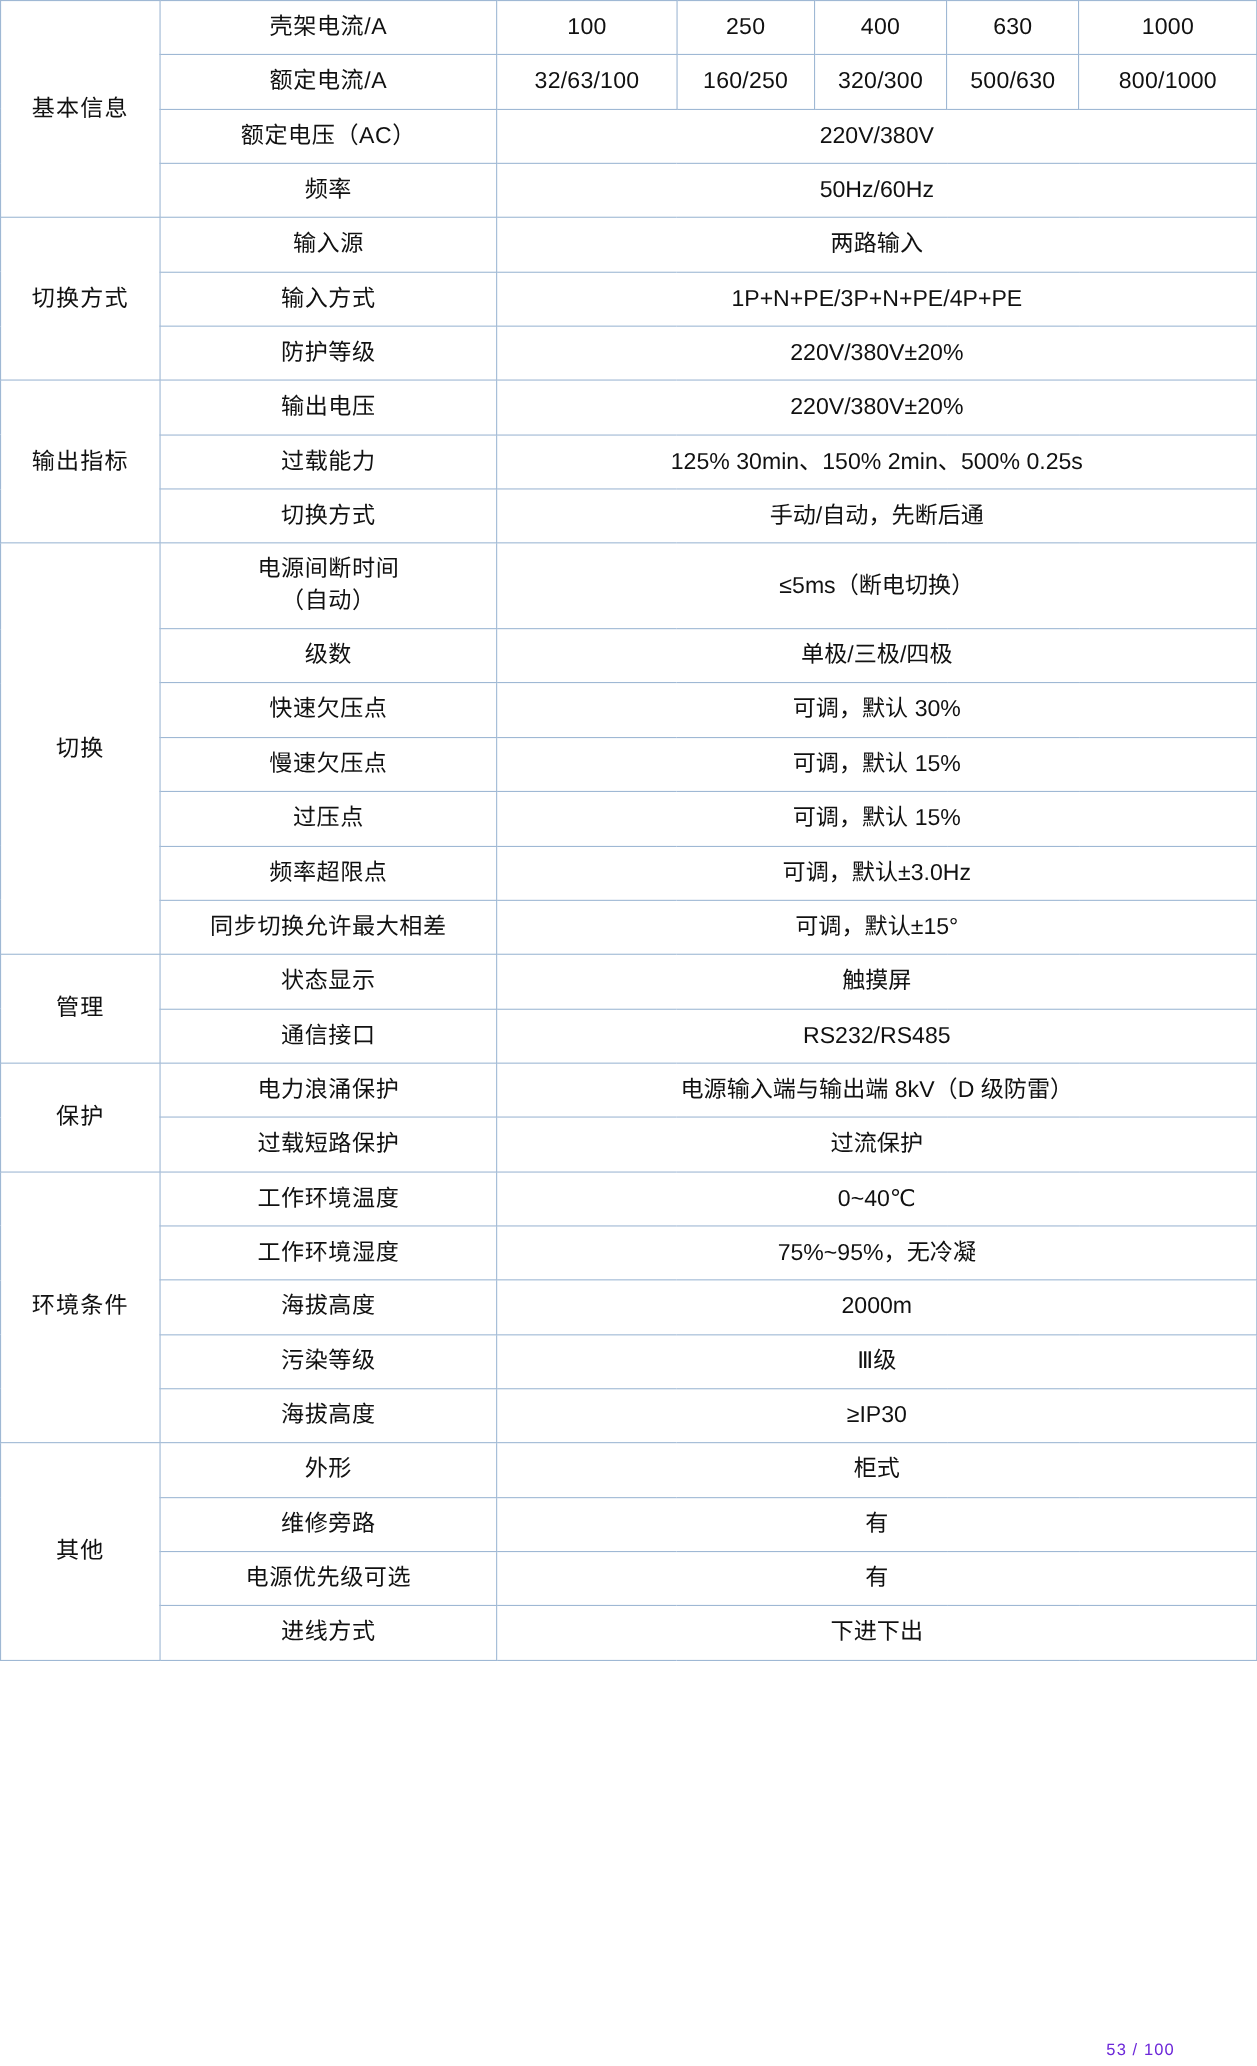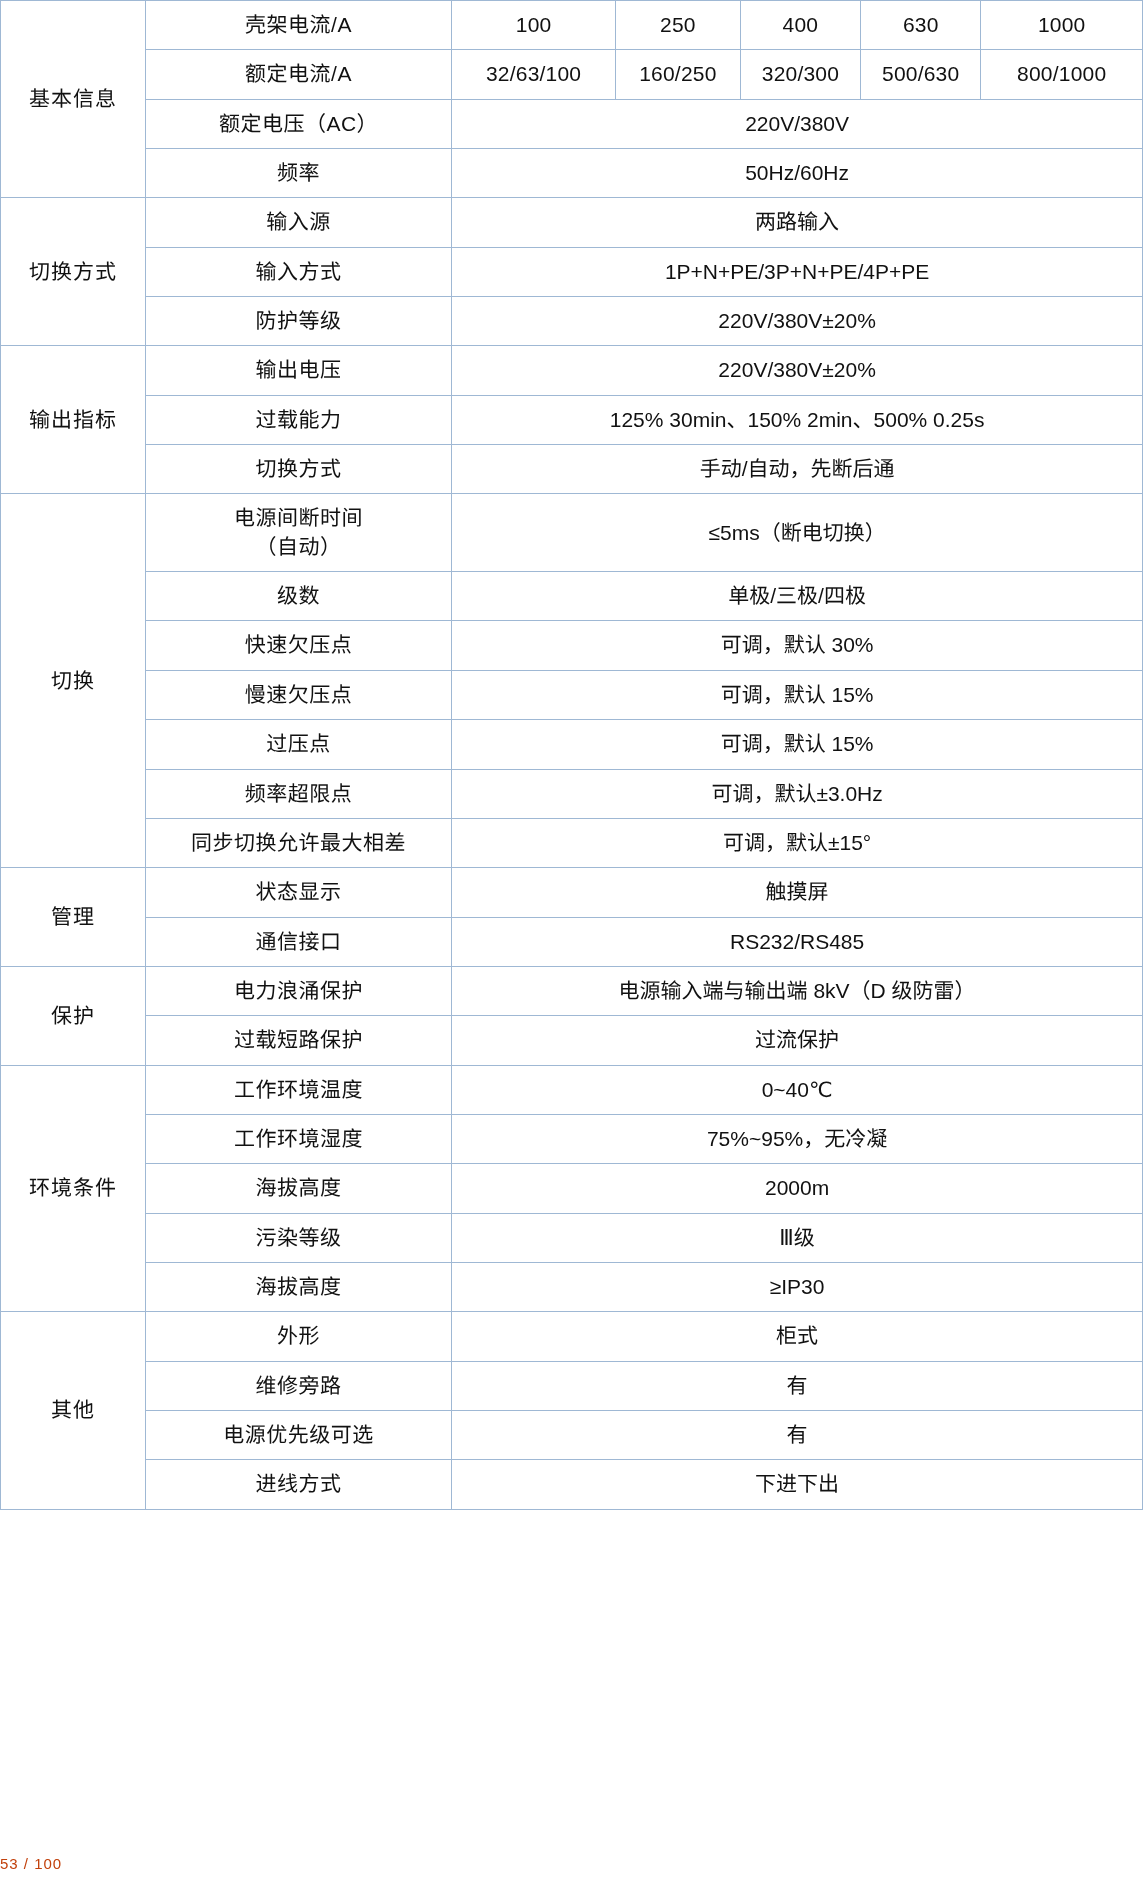--- a/index.html
+++ b/index.html
@@ -58,23 +58,23 @@
     letter-spacing: 0.2px;
   }
   td.two-line {
     line-height: 1.9;
   }
   .footer {
     position: absolute;
     bottom: 6px;
     left: 0;
     width: 1068px;
-    text-align: left;
+    text-align: right;
     font-size: 15px;
-    color: #c2410c;
+    color: #6d28d9;
     letter-spacing: 1px;
   }
   .nowrap { white-space: nowrap; }
 </style>
 </head>
 <body>
 
 <div class="page">
 
   <table class="spec">

